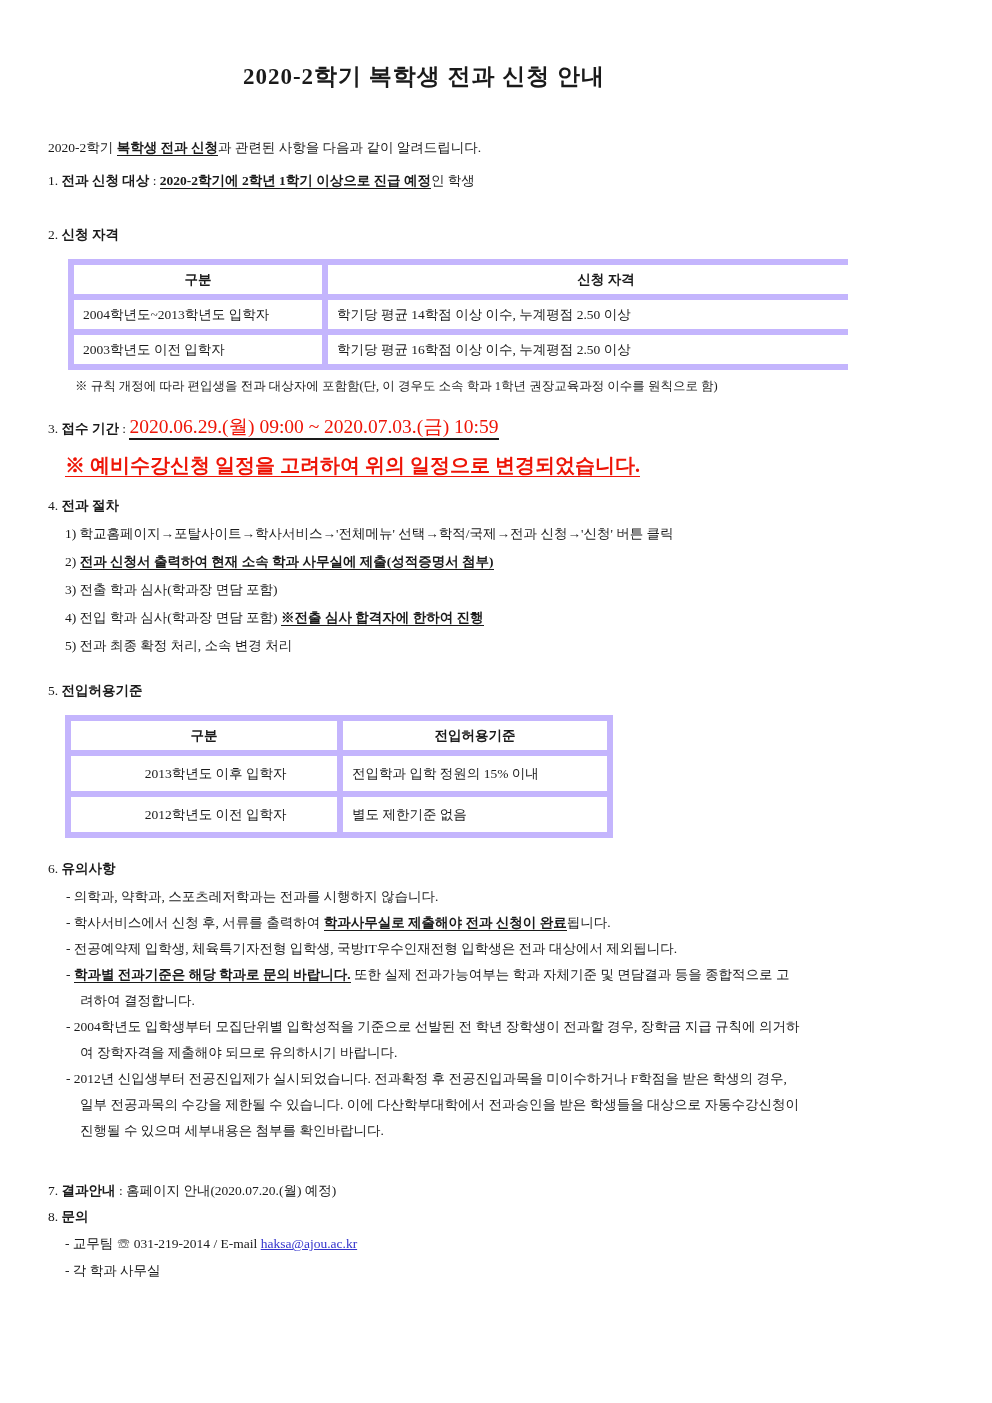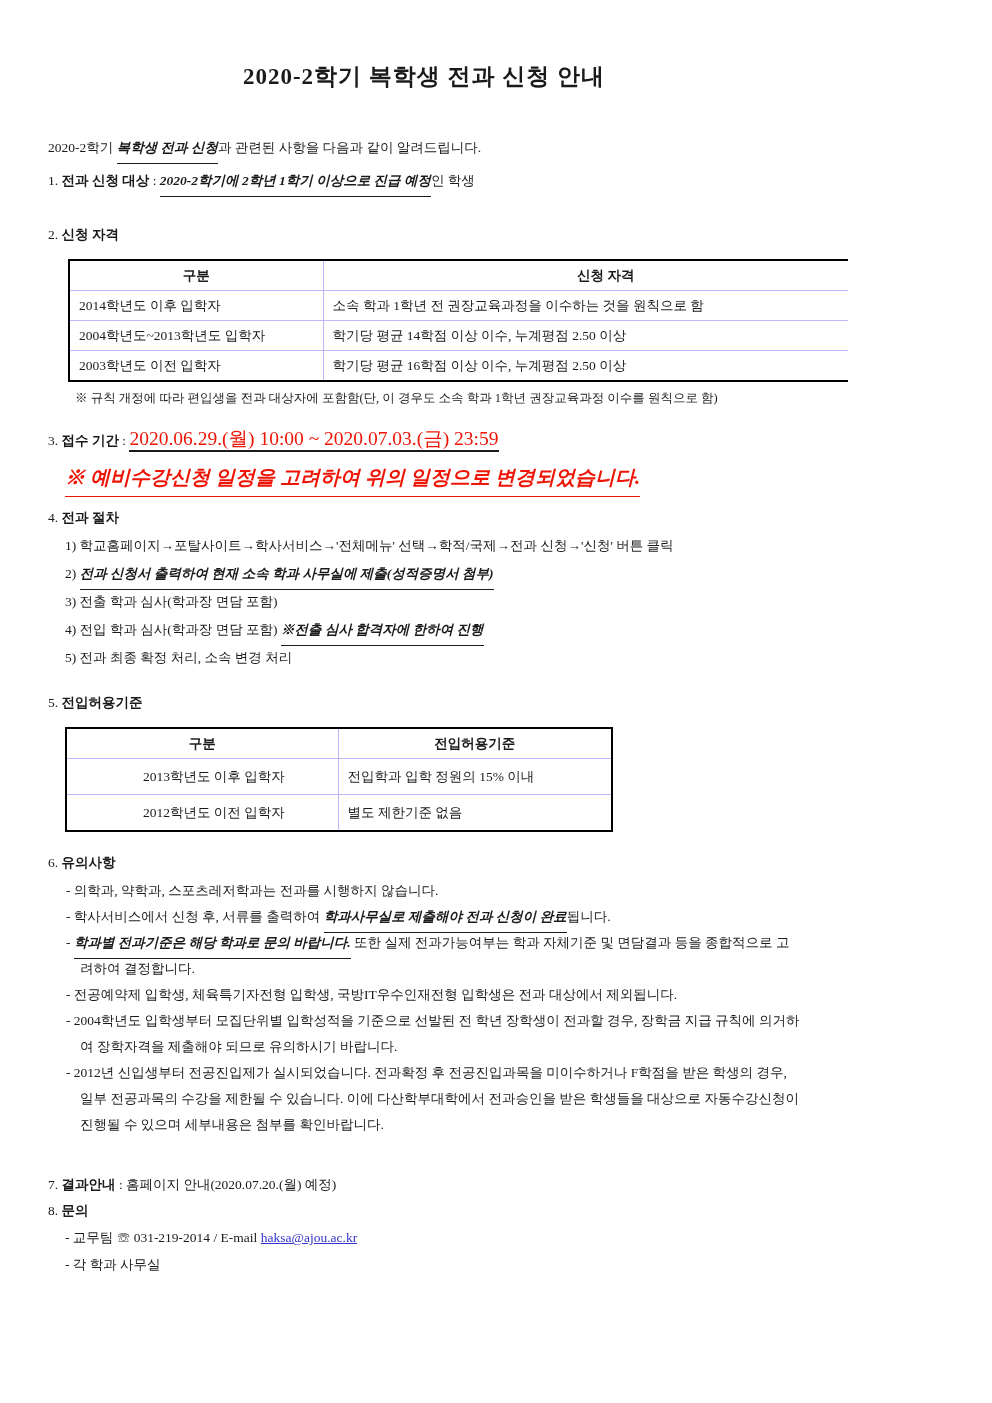--- a/index.html
+++ b/index.html
@@ -18,21 +18,21 @@
     font-size:23px;
     line-height:30px;
     font-weight:bold;
     text-align:center;
     letter-spacing:1px;
   }
   p{margin:0;}
   .line{line-height:19px;}
   
   .s-b{font-weight:bold;}
-  .s-u{border-bottom:1.5px solid currentColor;padding-bottom:8px;font-style:italic;}
+  .s-u{border-bottom:1.5px solid currentColor;padding-bottom:0;}
   .s-ub{border-bottom:2px solid #1a1a1a;padding-bottom:1px;}
   .s-red{color:#ee1507;}
   .s-lg{font-size:19.5px;}
   .s-md{font-size:20px;}
   
   .intro{margin-top:46px;}
   .item1{margin-top:14px;}
   .h2{margin-top:35px;}
   .h4{margin-top:17px;}
   .h5{margin-top:26px;}
@@ -52,21 +52,21 @@
     line-height:26px;
   }
   .contact{margin-left:17px;line-height:27px;}
   
   .doc-table{
     border-collapse:collapse;
     border:2px solid #000;
     table-layout:fixed;
   }
   .doc-table th,.doc-table td{
-    border:1px solid #c4b5fd;
+    border:6px solid #c4b5fd;
     font-size:13.5px;
     line-height:19px;
     padding:5px 9px;
   }
   .doc-table th{font-weight:bold;text-align:center;}
   .t1{margin-top:15px;margin-left:20px;width:822px;}
   .t1 .c1{width:254px;}
   .t2{margin-top:15px;margin-left:17px;width:548px;}
   .t2 .c1{width:272px;}
   .t2 td{padding:8px 9px;}
@@ -92,37 +92,33 @@
         <col>
       </colgroup>
   <thead>
         <tr>
           <th>구분</th>
           <th>신청 자격</th>
         </tr>
       </thead>
       <tbody>
         <tr>
-          <td>2014학년도 이후 입학자</td>
-          <td>소속 학과 1학년 전 권장교육과정을 이수하는 것을 원칙으로 함</td>
-        </tr>
-        <tr>
           <td>2004학년도~2013학년도 입학자</td>
           <td>학기당 평균 14학점 이상 이수, 누계평점 2.50 이상</td>
         </tr>
         <tr>
           <td>2003학년도 이전 입학자</td>
           <td>학기당 평균 16학점 이상 이수, 누계평점 2.50 이상</td>
         </tr>
       </tbody>
     </table>
 
   <p class="note1">※ 규칙 개정에 따라 편입생을 전과 대상자에 포함함(단, 이 경우도 소속 학과 1학년 권장교육과정 이수를 원칙으로 함)</p>
 
-  <p class="line l3"><span>3. </span><span class="s-b">접수 기간</span><span> : </span><span class="s-red s-lg s-ub">2020.06.29.(월) 10:00 ~ 2020.07.03.(금) 23:59</span></p>
+  <p class="line l3"><span>3. </span><span class="s-b">접수 기간</span><span> : </span><span class="s-red s-lg s-ub">2020.06.29.(월) 09:00 ~ 2020.07.03.(금) 10:59</span></p>
 
   <p class="line notice"><span class="s-red s-md s-b s-u">※ 예비수강신청 일정을 고려하여 위의 일정으로 변경되었습니다.</span></p>
 
   <p class="line h4"><span>4. </span><span class="s-b">전과 절차</span></p>
 
   <div class="steps">
     <p class="line step"><span>1) 학교홈페이지→포탈사이트→학사서비스→'전체메뉴' 선택→학적/국제→전과 신청→'신청' 버튼 클릭</span></p>
     <p class="line step"><span>2) </span><span class="s-b s-u">전과 신청서 출력하여 현재 소속 학과 사무실에 제출(성적증명서 첨부)</span></p>
     <p class="line step"><span>3) 전출 학과 심사(학과장 면담 포함)</span></p>
     <p class="line step"><span>4) 전입 학과 심사(학과장 면담 포함) </span><span class="s-b s-u">※전출 심사 합격자에 한하여 진행</span></p>
@@ -152,22 +148,22 @@
           <td>별도 제한기준 없음</td>
         </tr>
       </tbody>
     </table>
 
   <p class="line h6"><span>6. </span><span class="s-b">유의사항</span></p>
 
   <div class="bullets">
     <p class="bullet"><span>- 의학과, 약학과, 스포츠레저학과는 전과를 시행하지 않습니다.</span></p>
     <p class="bullet"><span>- 학사서비스에서 신청 후, 서류를 출력하여 </span><span class="s-b s-u">학과사무실로 제출해야 전과 신청이 완료</span><span>됩니다.</span></p>
+    <p class="bullet"><span>- 전공예약제 입학생, 체육특기자전형 입학생, 국방IT우수인재전형 입학생은 전과 대상에서 제외됩니다.</span></p>
     <p class="bullet"><span>- </span><span class="s-b s-u">학과별 전과기준은 해당 학과로 문의 바랍니다.</span><span> 또한 실제 전과가능여부는 학과 자체기준 및 면담결과 등을 종합적으로 고려하여 결정합니다.</span></p>
-    <p class="bullet"><span>- 전공예약제 입학생, 체육특기자전형 입학생, 국방IT우수인재전형 입학생은 전과 대상에서 제외됩니다.</span></p>
     <p class="bullet"><span>- 2004학년도 입학생부터 모집단위별 입학성적을 기준으로 선발된 전 학년 장학생이 전과할 경우, 장학금 지급 규칙에 의거하여 장학자격을 제출해야 되므로 유의하시기 바랍니다.</span></p>
     <p class="bullet"><span>- 2012년 신입생부터 전공진입제가 실시되었습니다. 전과확정 후 전공진입과목을 미이수하거나 F학점을 받은 학생의 경우, 일부 전공과목의 수강을 제한될 수 있습니다. 이에 다산학부대학에서 전과승인을 받은 학생들을 대상으로 자동수강신청이 진행될 수 있으며 세부내용은 첨부를 확인바랍니다.</span></p>
   </div>
 
   <p class="line h7"><span>7. </span><span class="s-b">결과안내</span><span> : 홈페이지 안내(2020.07.20.(월) 예정)</span></p>
 
   <p class="line h8"><span>8. </span><span class="s-b">문의</span></p>
 
   <p class="line contact">
     <span>- 교무팀 </span><span>☏</span><span> 031-219-2014 / E-mail </span><a class="email">haksa@ajou.ac.kr</a>

